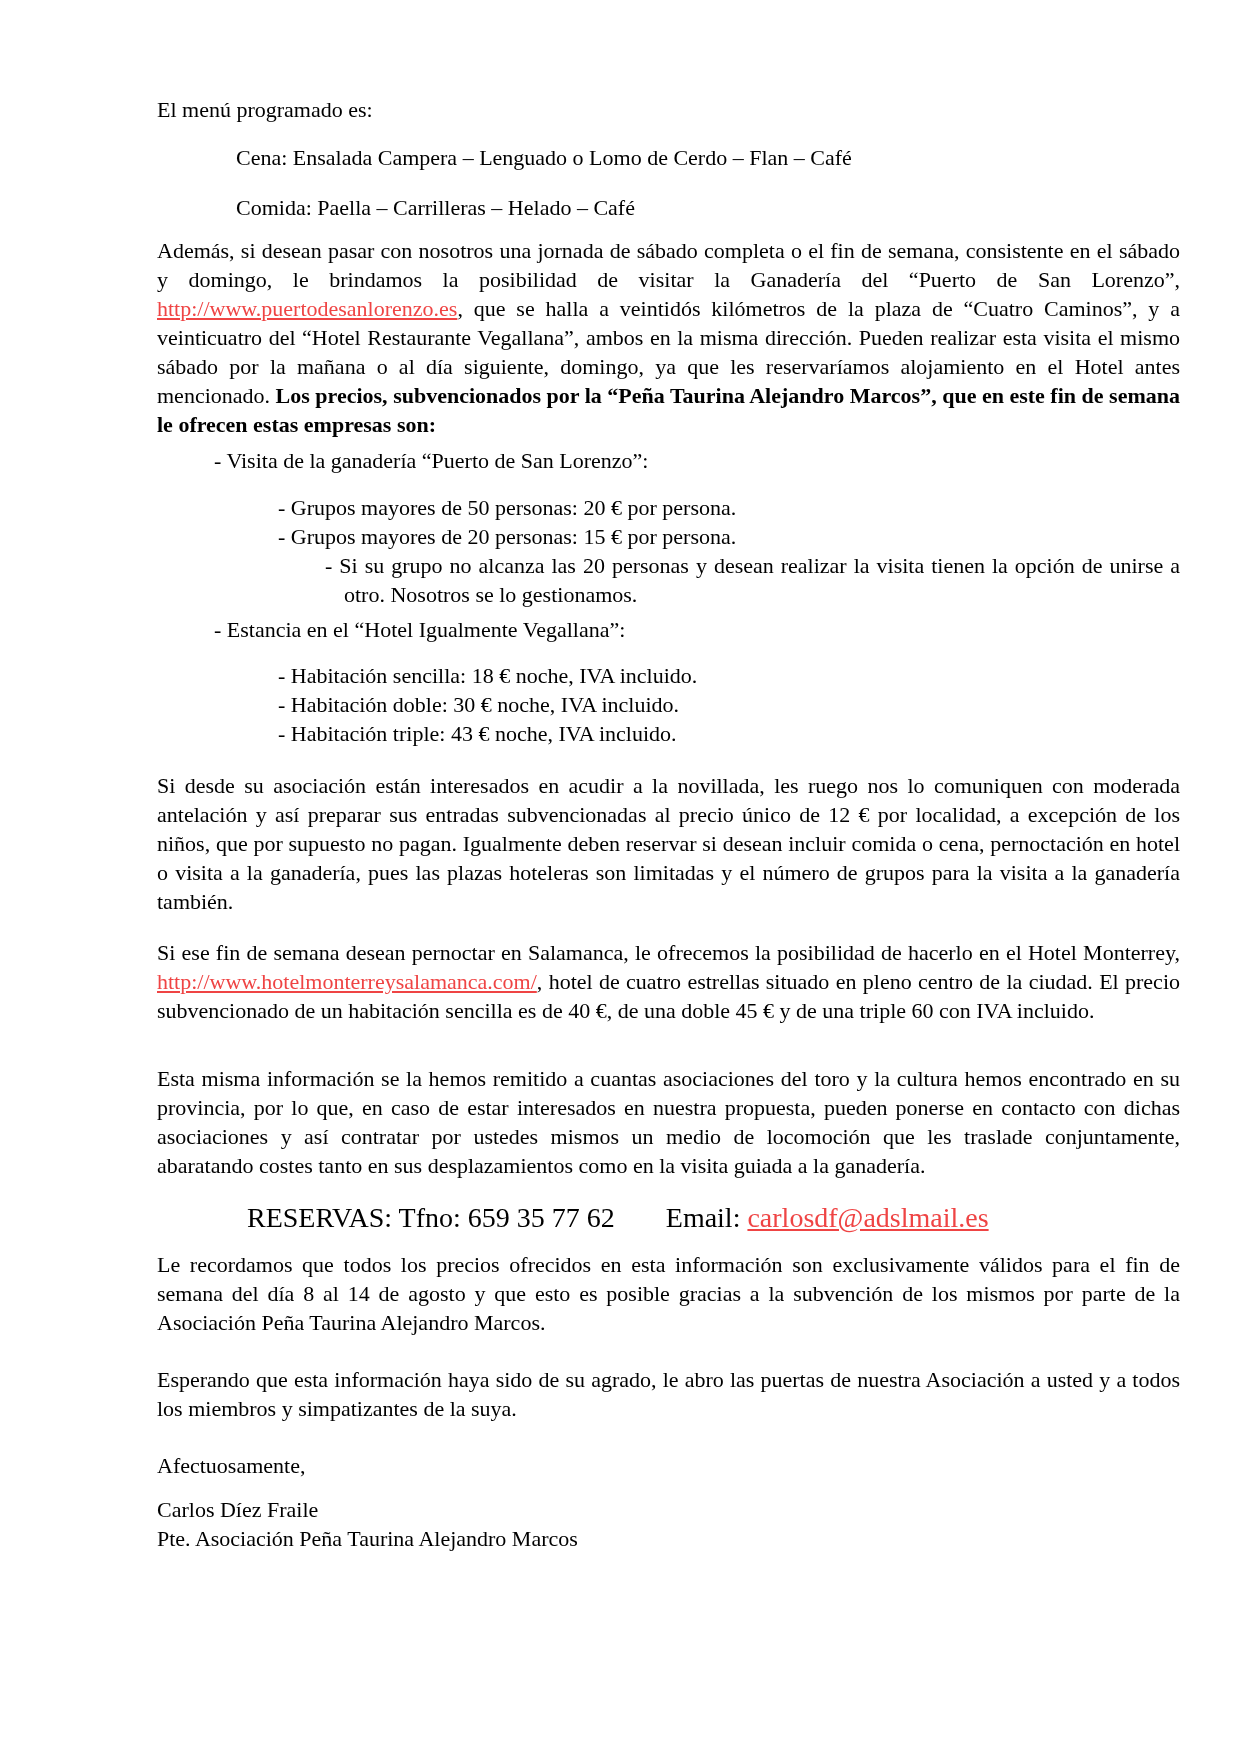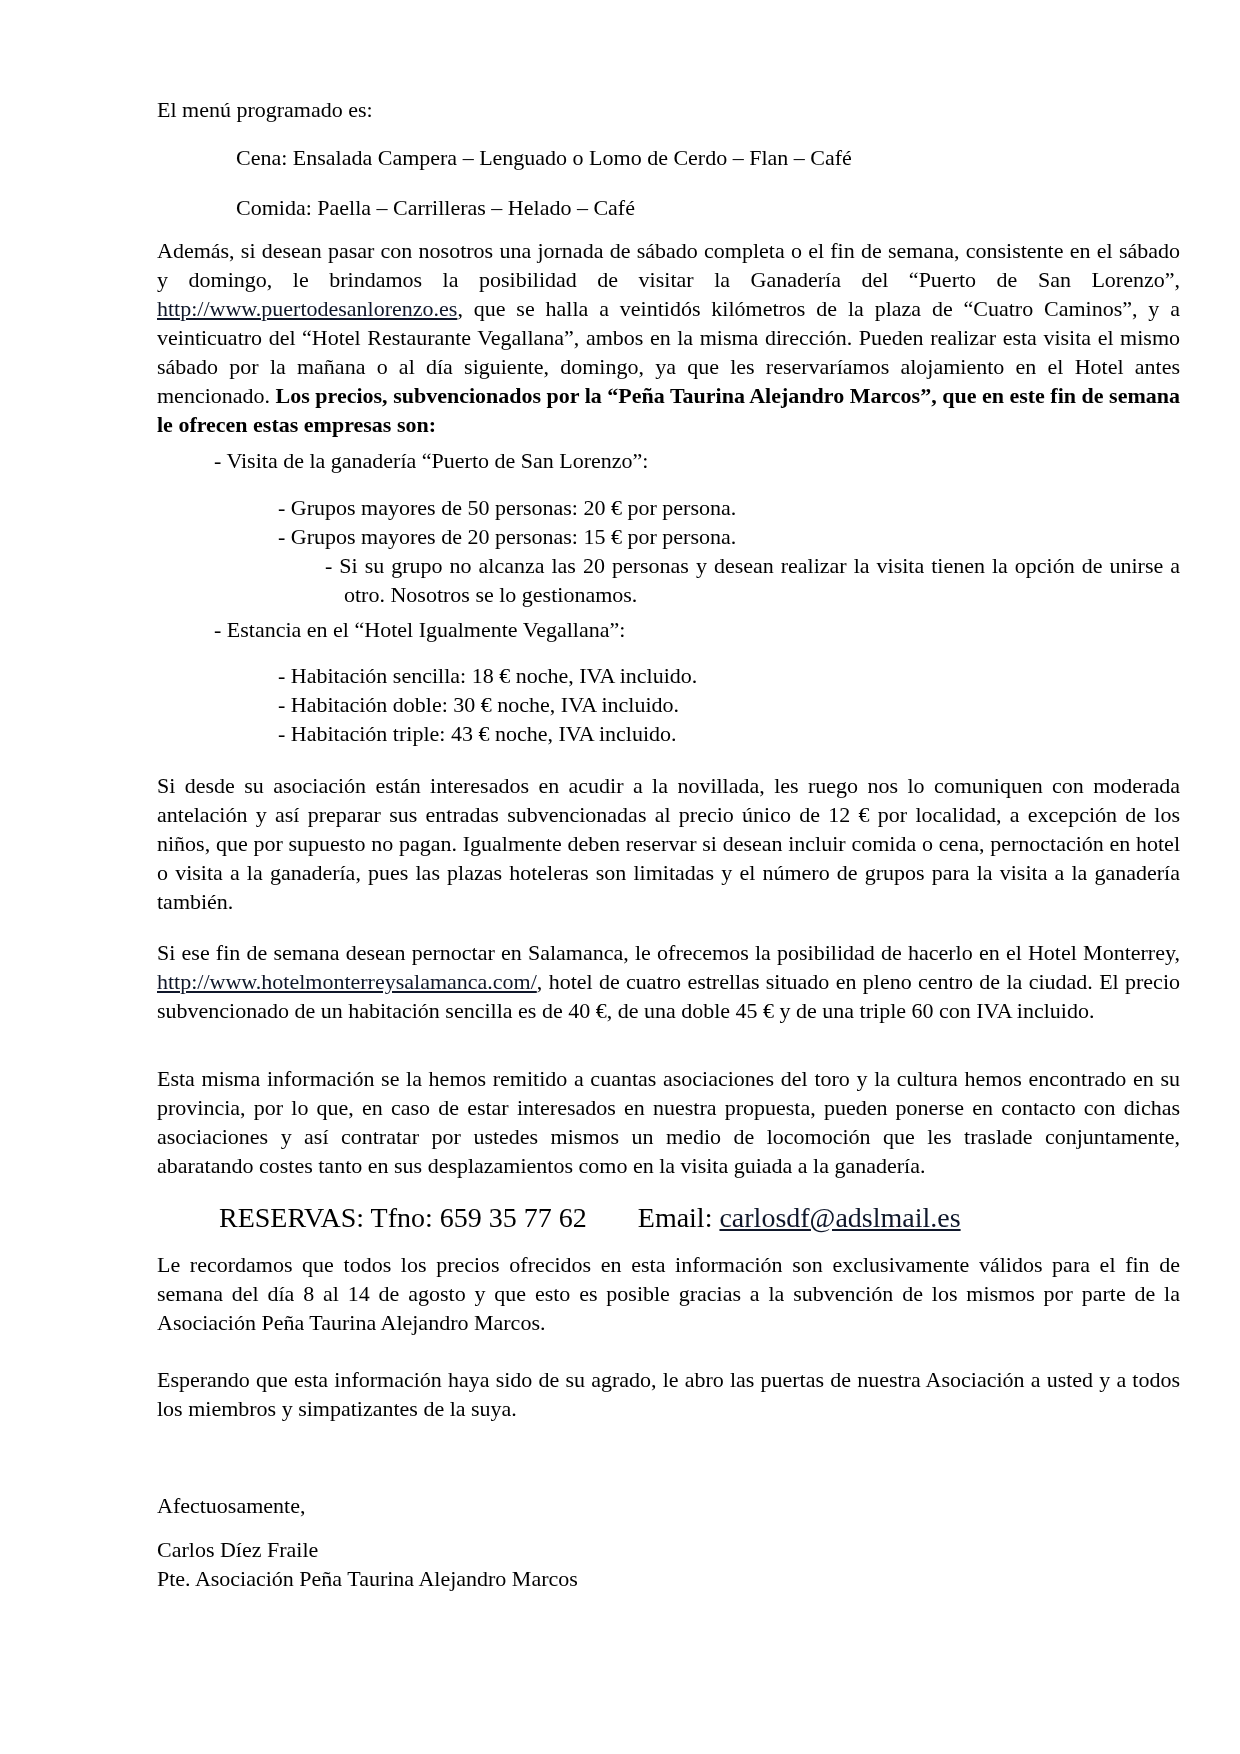--- a/index.html
+++ b/index.html
@@ -38,37 +38,37 @@
     padding-left: 19px;
     text-indent: -19px;
   }
   .sub-item.just { text-align: justify; margin-left: 47px; }
 
   .p-novillada    { margin-top: 23px; }
   .p-salamanca    { margin-top: 22px; }
   .p-associations { margin-top: 39px; }
 
   .reservas {
-    margin: 18px 0 0 62px;
+    margin: 18px 0 0 90px;
     font-size: 28px;
     line-height: 40px;
     white-space: nowrap;
     font-family: Liberation Serif, serif;
   }
   .reservas .email-part { margin-left: 51px; }
 
   .p-validity { margin-top: 12px; }
   .p-farewell { margin-top: 28px; }
 
-  .closing   { margin-top: 68px; }
+  .closing   { margin-top: 28px; }
   .sig-name  { margin-top: 15px; }
   .sig-title { margin: 0; }
 
   a.link {
-    color: #0f172a;
+    color: #ef4444;
     text-decoration: underline;
     cursor: pointer;
   }
   strong { font-weight: bold; }
 </style>
 </head>
 <body>
 
 <div class="page">
 

